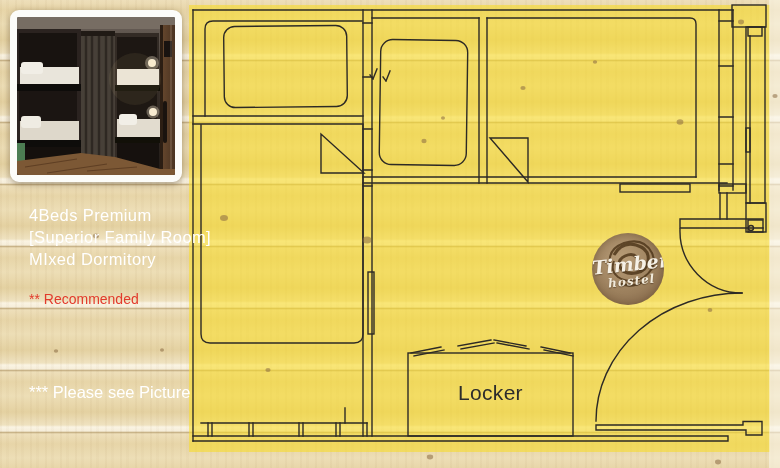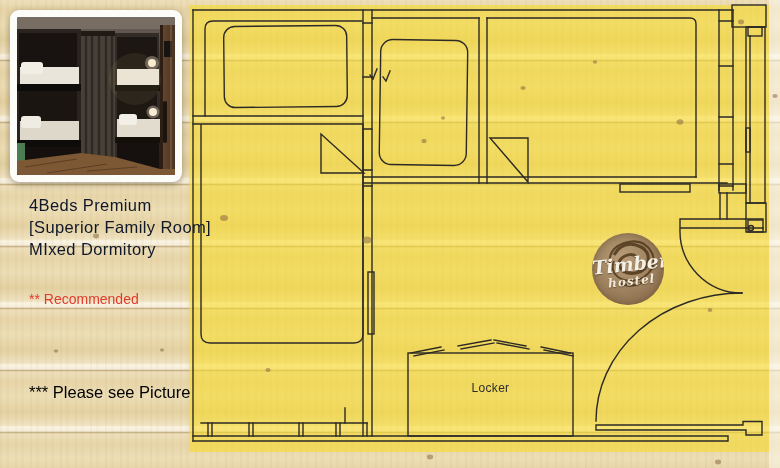--- a/index.html
+++ b/index.html
@@ -30,27 +30,27 @@
   .plan-svg{position:absolute;left:0;top:0;}
   
   .photo{
     position:absolute;left:10px;top:10px;width:158px;height:158px;
     border:7px solid #fcfcf9;border-radius:9px;
     box-shadow:0 2px 7px rgba(70,50,20,.45);
     overflow:hidden;background:#2a2420;
   }
   
   .txt{position:absolute;left:29px;white-space:nowrap;}
-  .title{top:194px;font-size:16.5px;line-height:22px;color:#0f172a;letter-spacing:.4px;}
+  .title{top:204px;font-size:16.5px;line-height:22px;color:#ffffff;letter-spacing:.4px;}
   .recommend{top:287px;font-size:14px;line-height:24px;color:#e23a2b;}
-  .note{top:381px;font-size:16.5px;line-height:22.5px;color:#000000;}
+  .note{top:381px;font-size:16.5px;line-height:22.5px;color:#ffffff;}
   
   .locker-label{
     position:absolute;left:408px;top:381px;width:165px;text-align:center;
-    font-size:12px;color:#2c2c2c;letter-spacing:.3px;
+    font-size:21px;color:#2c2c2c;letter-spacing:.3px;
   }
   
   .logo{
     position:absolute;left:592px;top:233px;width:72px;height:72px;border-radius:50%;
     background:radial-gradient(circle at 42% 36%,#b89d78 0%,#a18softened 0%,#9b7f5c 55%,#83654а 100%);
     background:radial-gradient(circle at 42% 36%,#b89d78 0%,#9b7f5c 55%,#826448 100%);
     box-shadow:inset 0 0 8px rgba(60,40,15,.35);
     overflow:hidden;
   }
   .logo svg{position:absolute;left:0;top:0;}

